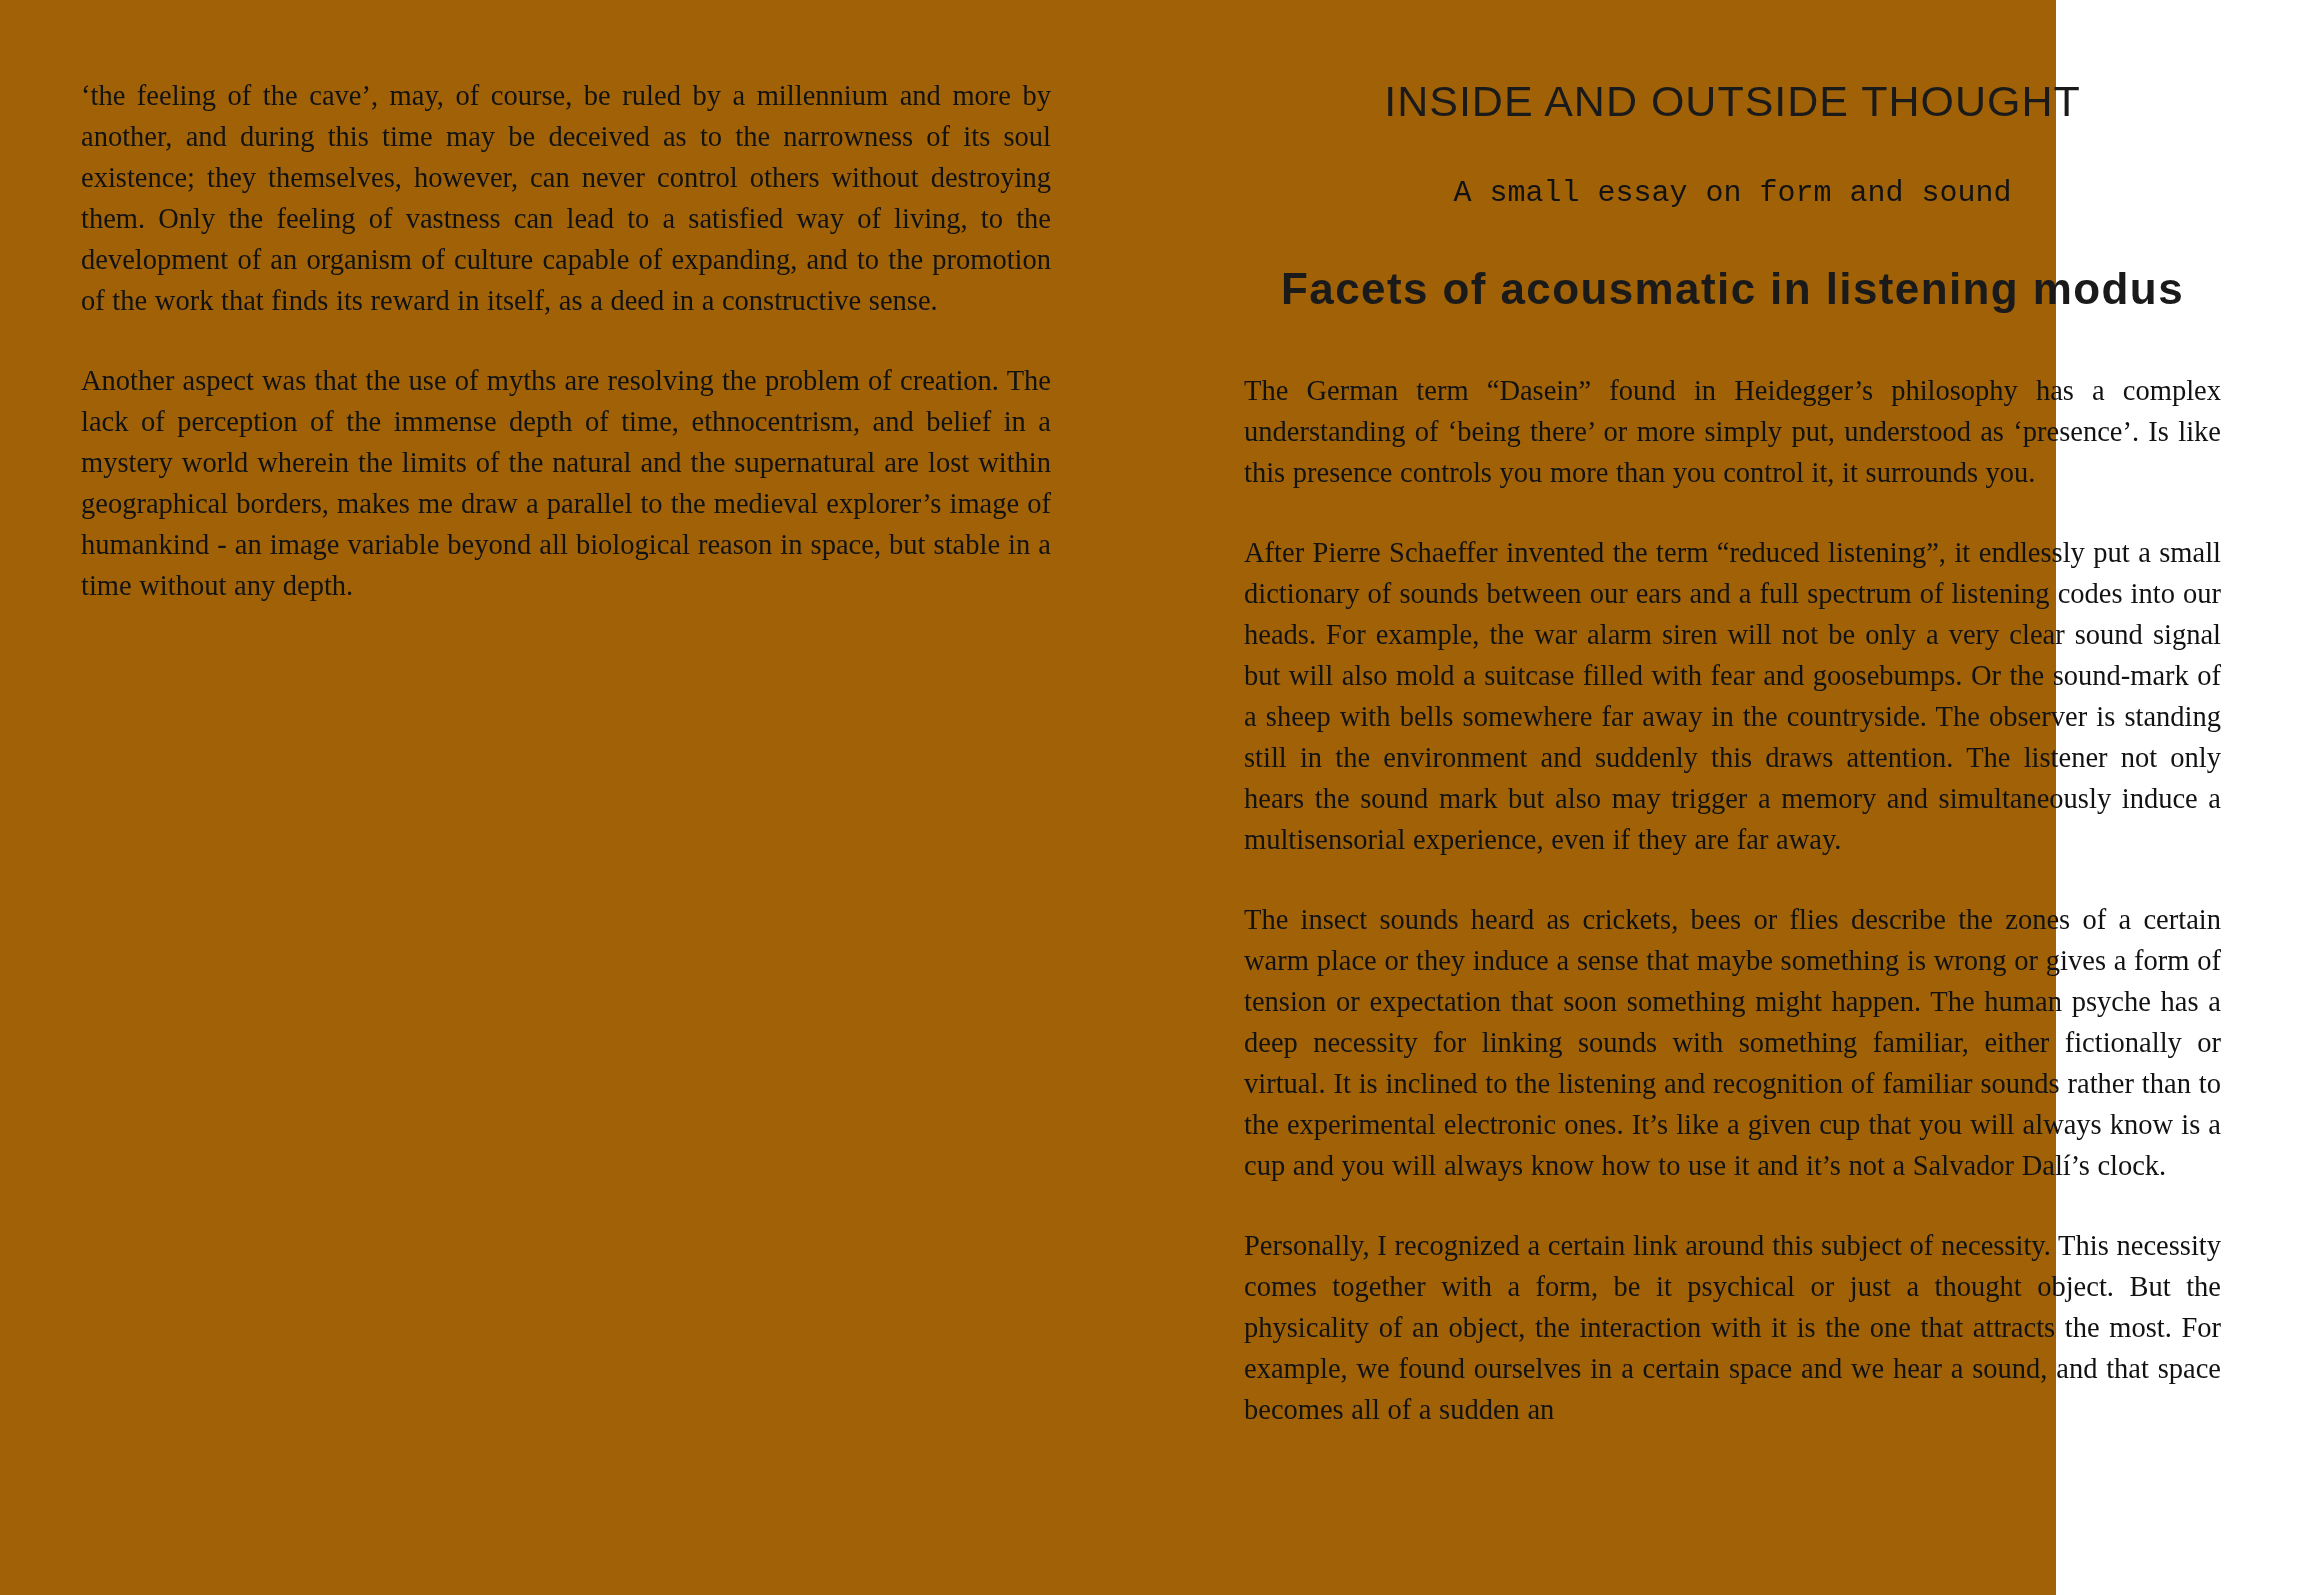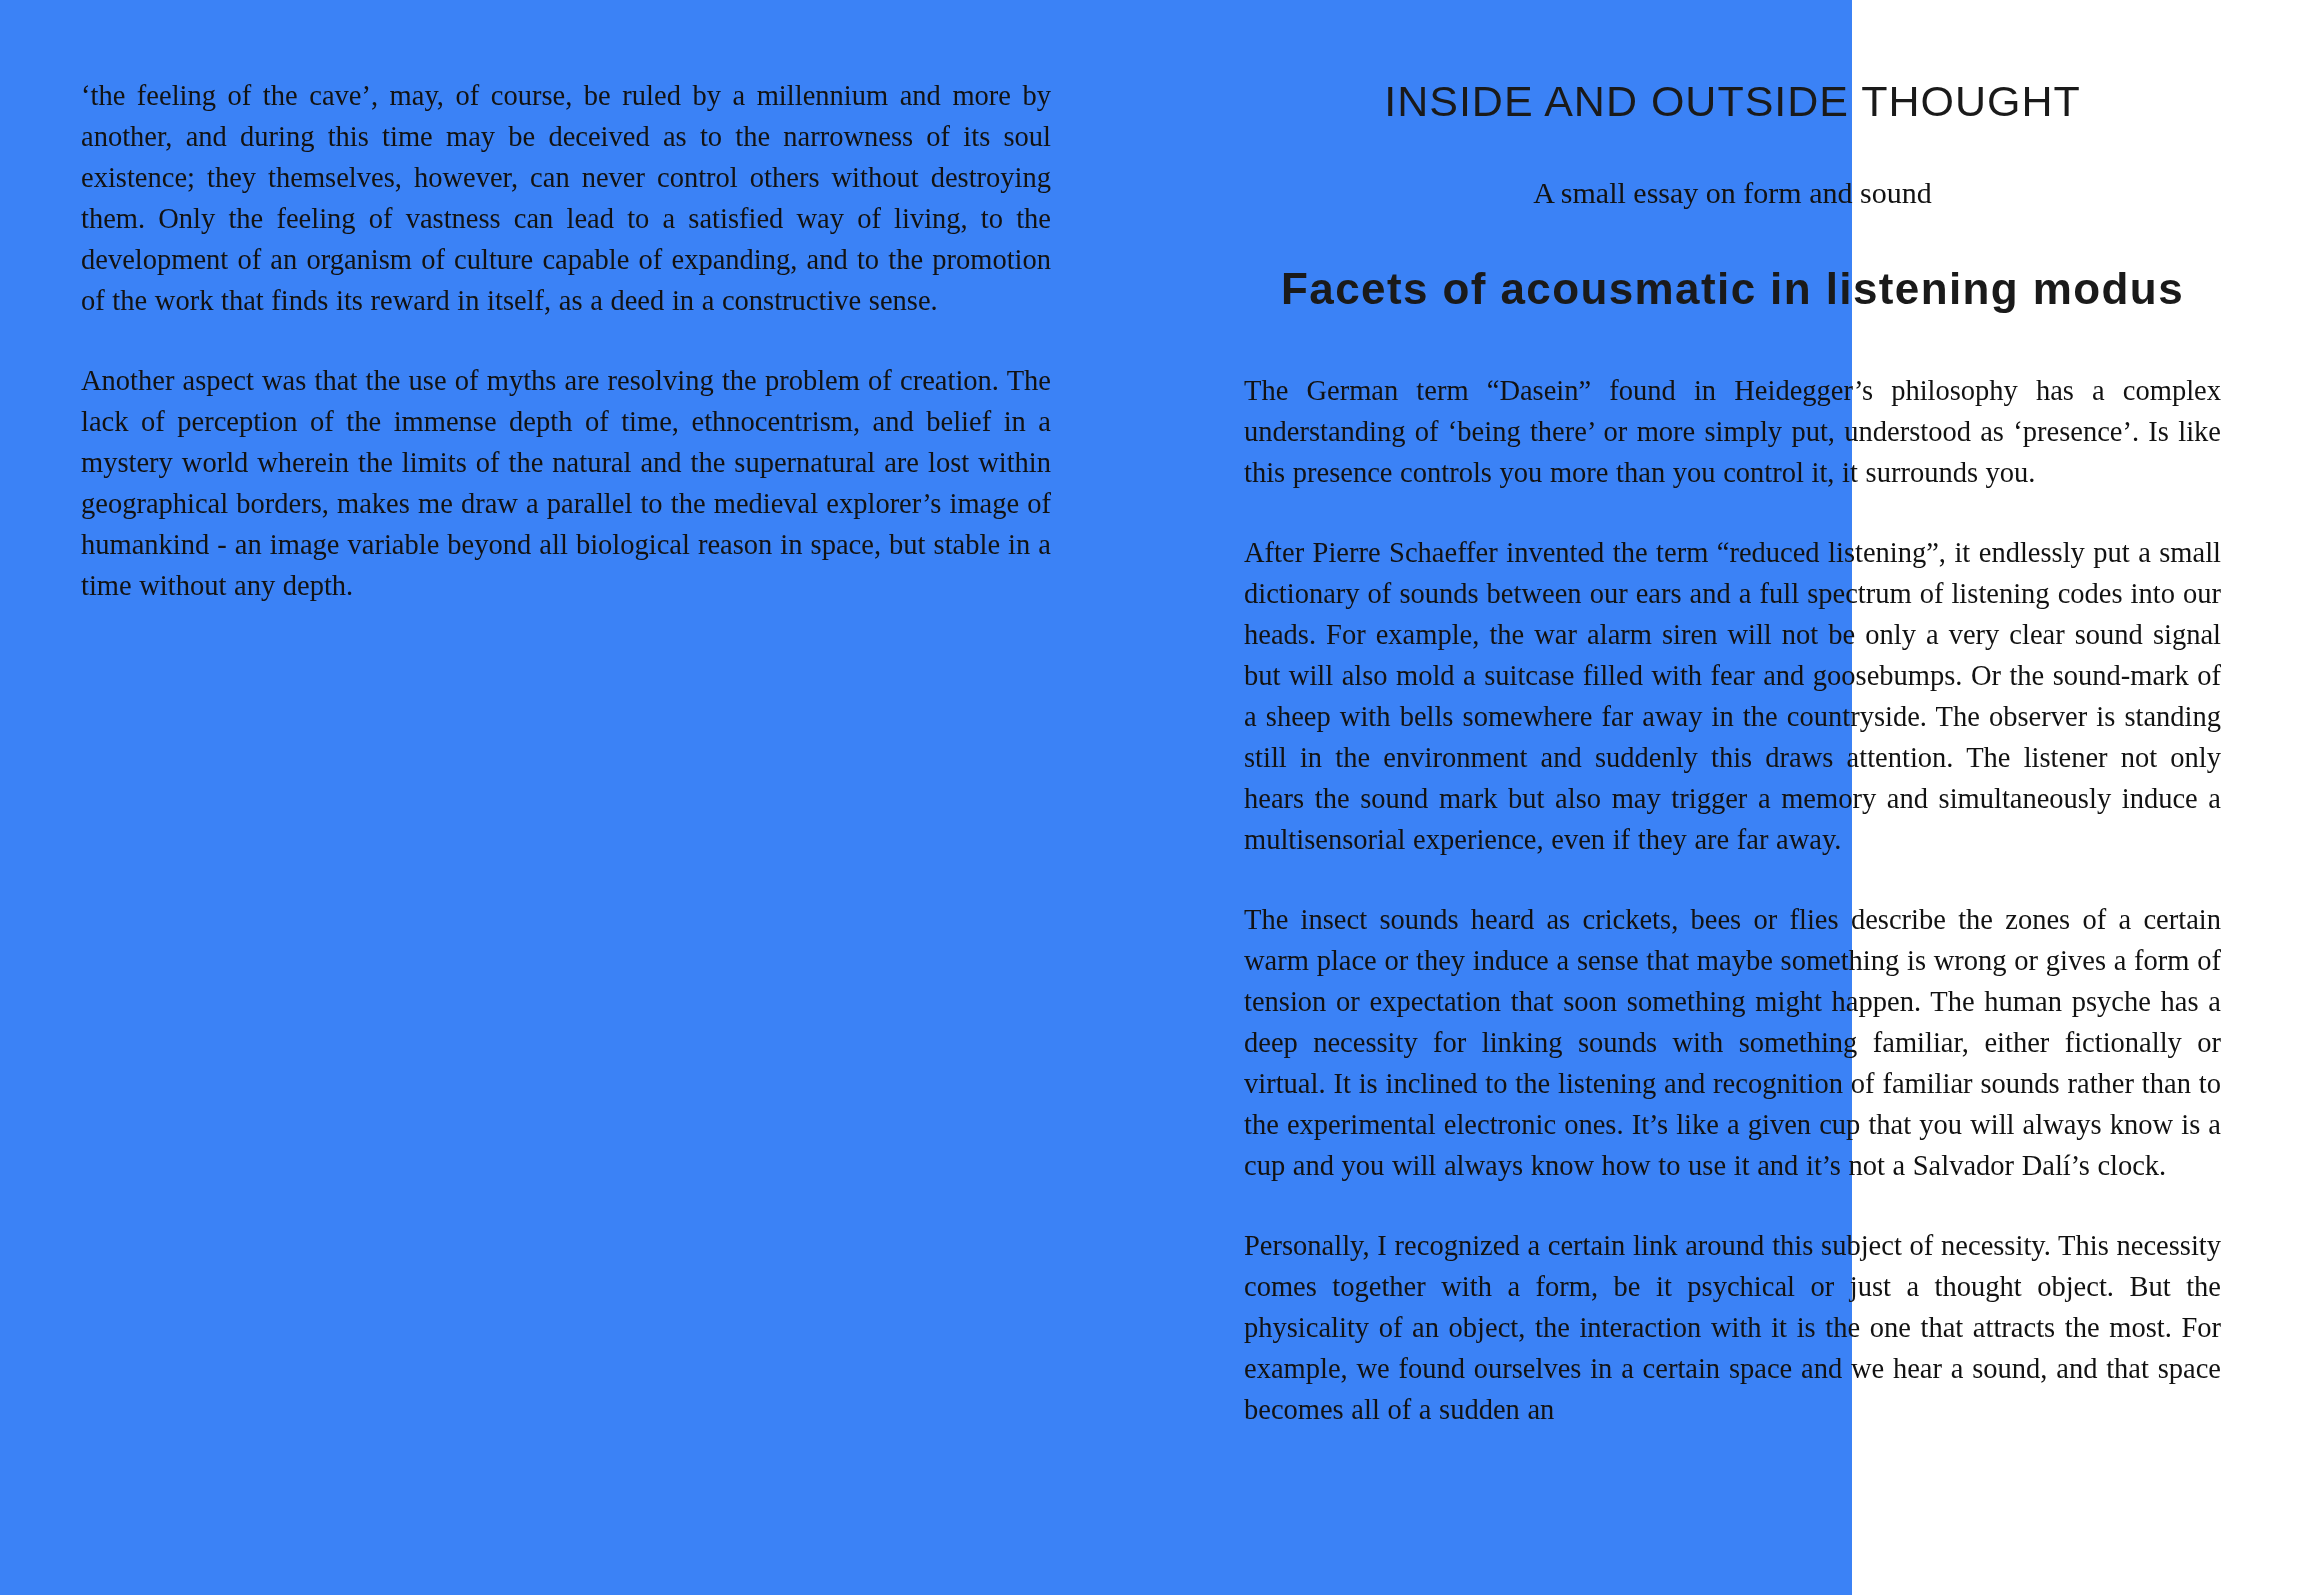--- a/index.html
+++ b/index.html
@@ -6,23 +6,23 @@
   html, body {
     width: 2300px;
     height: 1595px;
     background: #ffffff;
     overflow: hidden;
     font-family: "Liberation Serif", serif;
     color: #121212;
   }
   .spread {
     position: relative;
-    width: 1852px;
+    width: 2056px;
     height: 1595px;
-    background: #3b82f6;
+    background: #a16207;
   }
   .page {
     position: absolute;
     top: 0;
   }
   .page-left {
     left: 81px;
     width: 970px;
     padding-top: 75px;
   }
@@ -43,21 +43,21 @@
   .page-title {
     font-family: "Liberation Sans", sans-serif;
     font-weight: 400;
     font-size: 43px;
     letter-spacing: 1px;
     text-align: center;
     color: #1a1a1a;
     margin-bottom: 50px;
   }
   .page-subtitle {
-    font-family: Liberation Serif, serif;
+    font-family: Liberation Mono, monospace;
     font-size: 30px;
     text-align: center;
     color: #121212;
     margin-bottom: 54px;
   }
   .section-heading {
     font-family: "Liberation Sans", sans-serif;
     font-weight: 700;
     font-size: 44px;
     letter-spacing: 1.4px;

